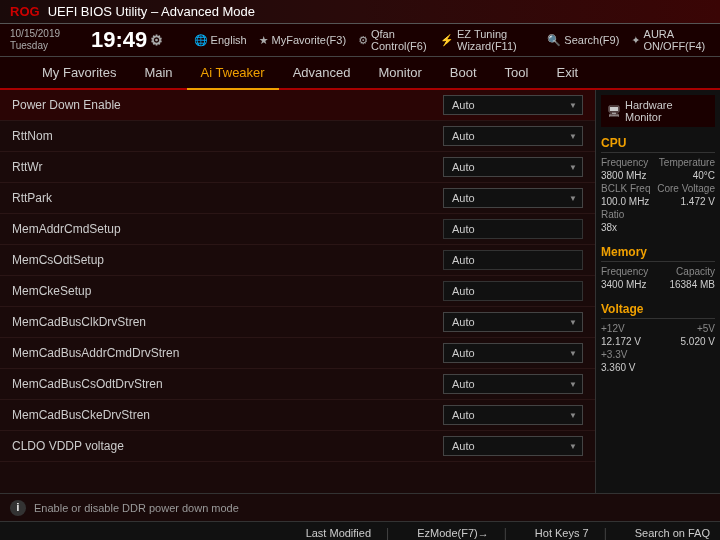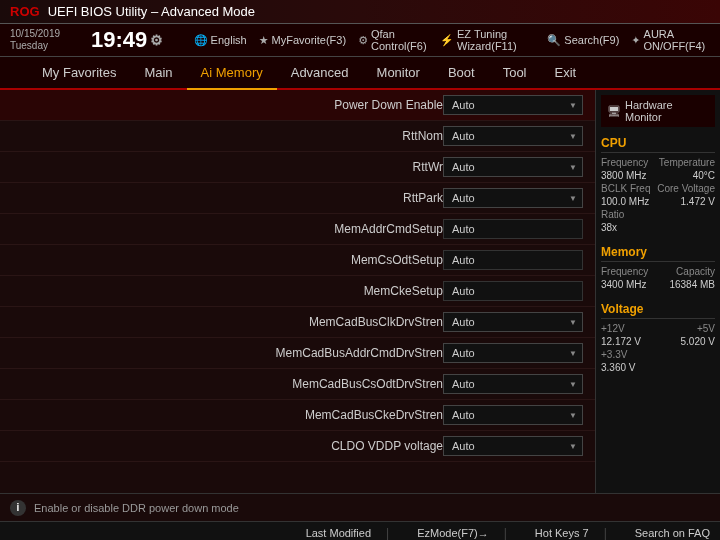--- a/index.html
+++ b/index.html
@@ -107,21 +107,21 @@
       scrollbar-width: thin;
       scrollbar-color: #555 #1a0a0a;
     }
     #settings-panel::-webkit-scrollbar { width: 6px; }
     #settings-panel::-webkit-scrollbar-track { background: #1a0a0a; }
     #settings-panel::-webkit-scrollbar-thumb { background: #555; }
 
     .setting-row {
       display: flex;
       align-items: center;
-      justify-content: flex-end;
+      justify-content: space-between;
       padding: 5px 12px;
       border-bottom: 1px solid #2a1515;
       min-height: 30px;
     }
     .setting-row:first-child {
       background: #2a0505;
     }
     .setting-label {
       color: #ccc;
       font-size: 12px;
@@ -289,21 +289,21 @@
     <div class="info-item">
       <span class="info-icon">✦</span>
       <span>AURA ON/OFF(F4)</span>
     </div>
   </div>
 </div>
 
 <div id="nav-bar">
   <div class="nav-item">My Favorites</div>
   <div class="nav-item">Main</div>
-  <div class="nav-item active">Ai Memory</div>
+  <div class="nav-item active">Ai Tweaker</div>
   <div class="nav-item">Advanced</div>
   <div class="nav-item">Monitor</div>
   <div class="nav-item">Boot</div>
   <div class="nav-item">Tool</div>
   <div class="nav-item">Exit</div>
 </div>
 
 <div id="main-layout">
   <div id="settings-panel">
   <div class="setting-row">

